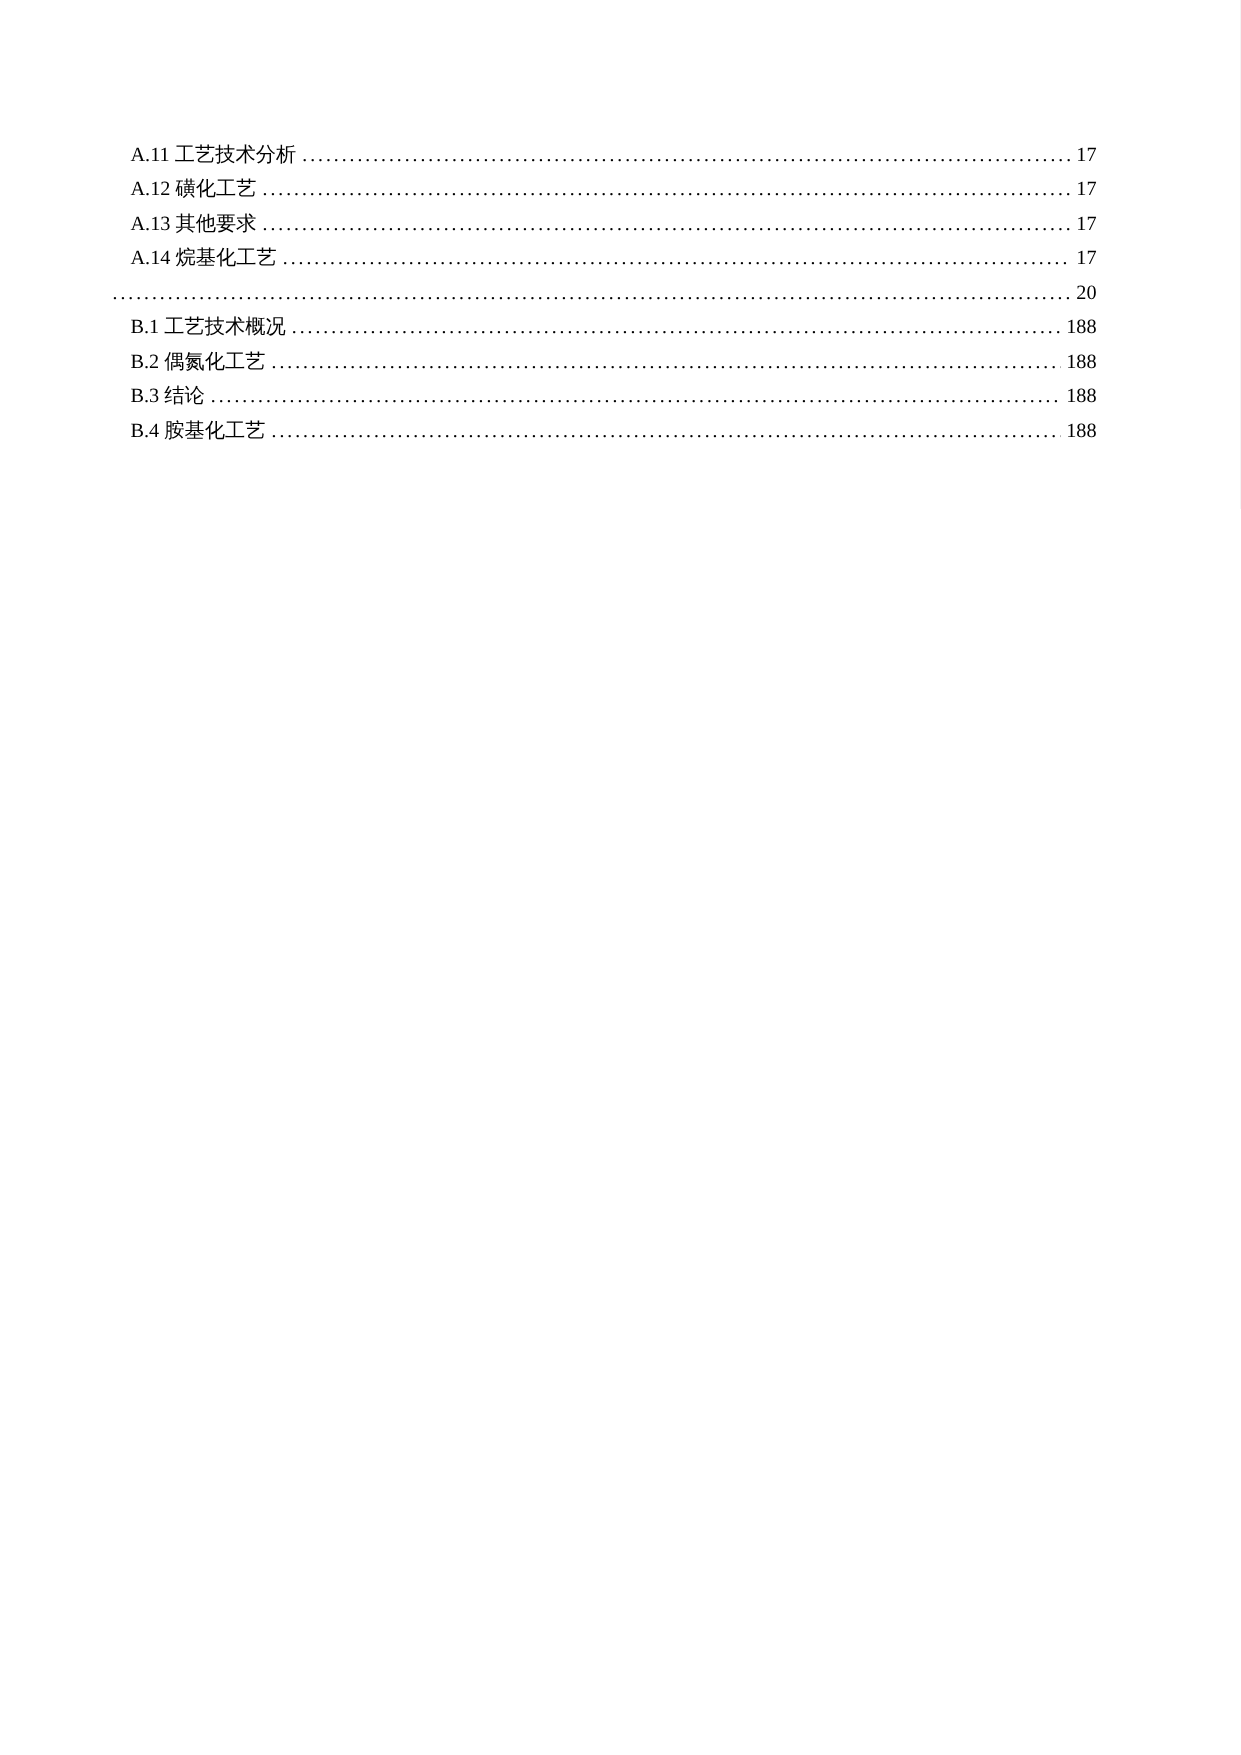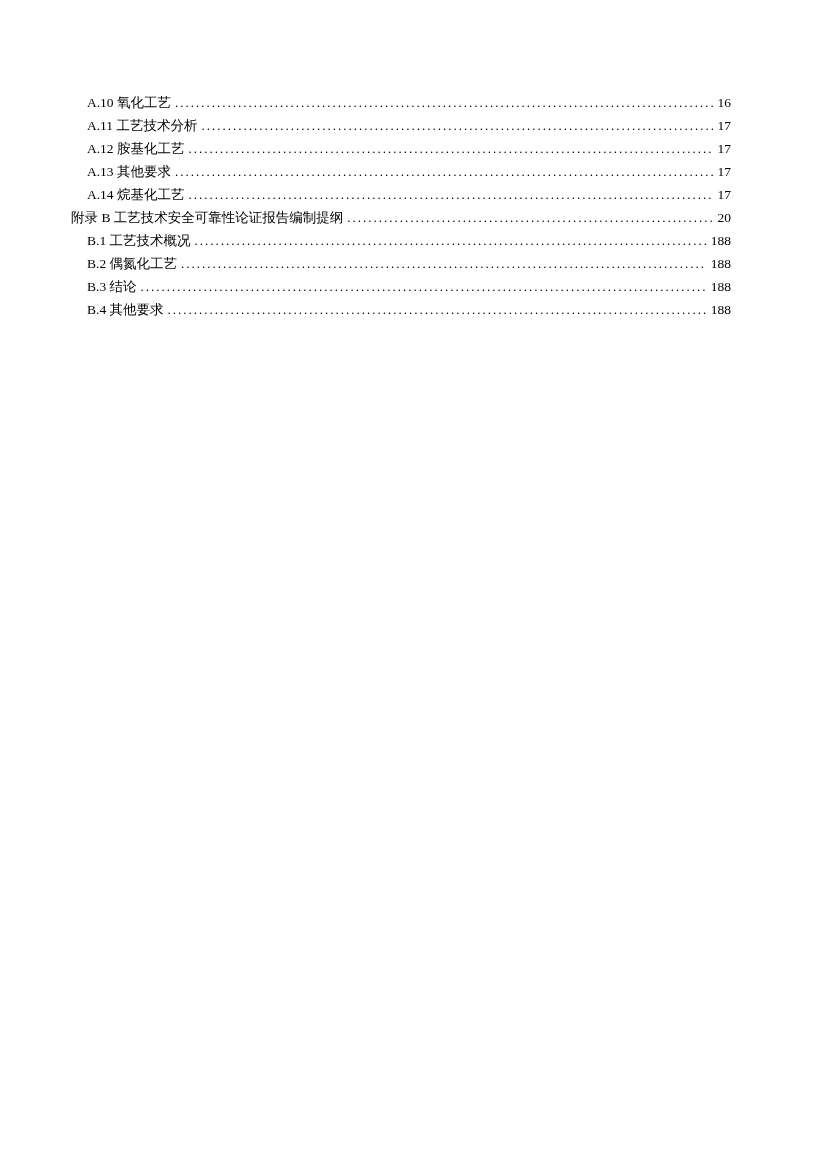--- a/index.html
+++ b/index.html
@@ -46,52 +46,46 @@
     flex: 0 0 auto;
     white-space: nowrap;
     padding-left: 2px;
   }
 </style>
 </head>
 <body>
 
 <div class="page">
   <div class="toc">
-  <div class="toc-row lvl1">
-    <span class="toc-label">A.10 氧化工艺</span>
-    <span class="toc-leader"></span>
-    <span class="toc-page">16</span>
-  </div>
 
   <div class="toc-row lvl1">
     <span class="toc-label">A.11 工艺技术分析</span>
     <span class="toc-leader"></span>
     <span class="toc-page">17</span>
   </div>
 
   <div class="toc-row lvl1">
-    <span class="toc-label">A.12 胺基化工艺</span>
+    <span class="toc-label">A.12 磺化工艺</span>
     <span class="toc-leader"></span>
     <span class="toc-page">17</span>
   </div>
 
   <div class="toc-row lvl1">
     <span class="toc-label">A.13 其他要求</span>
     <span class="toc-leader"></span>
     <span class="toc-page">17</span>
   </div>
 
   <div class="toc-row lvl1">
     <span class="toc-label">A.14 烷基化工艺</span>
     <span class="toc-leader"></span>
     <span class="toc-page">17</span>
   </div>
 
   <div class="toc-row lvl0">
-    <span class="toc-label">附录 B 工艺技术安全可靠性论证报告编制提纲</span>
     <span class="toc-leader"></span>
     <span class="toc-page">20</span>
   </div>
 
   <div class="toc-row lvl1">
     <span class="toc-label">B.1 工艺技术概况</span>
     <span class="toc-leader"></span>
     <span class="toc-page">188</span>
   </div>
 
@@ -101,18 +95,18 @@
     <span class="toc-page">188</span>
   </div>
 
   <div class="toc-row lvl1">
     <span class="toc-label">B.3 结论</span>
     <span class="toc-leader"></span>
     <span class="toc-page">188</span>
   </div>
 
   <div class="toc-row lvl1">
-    <span class="toc-label">B.4 其他要求</span>
+    <span class="toc-label">B.4 胺基化工艺</span>
     <span class="toc-leader"></span>
     <span class="toc-page">188</span>
   </div>
 </div>
 </div>
 
 </body></html>

